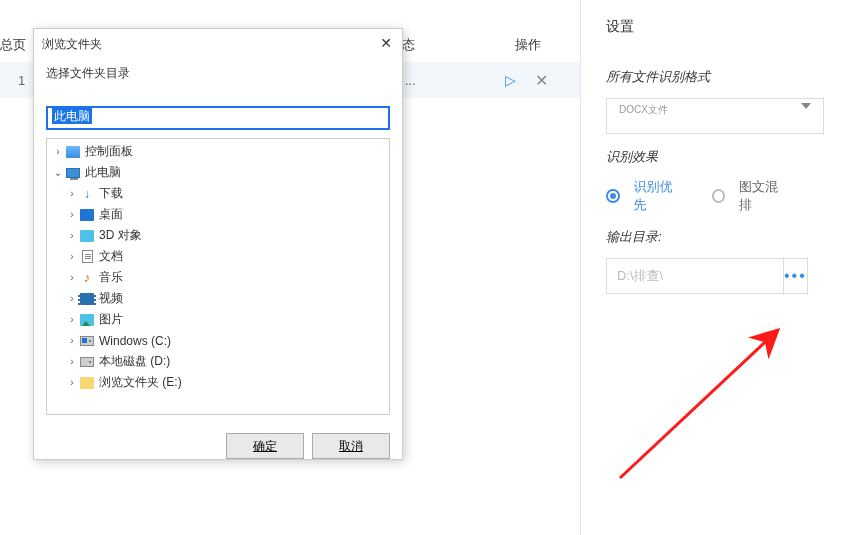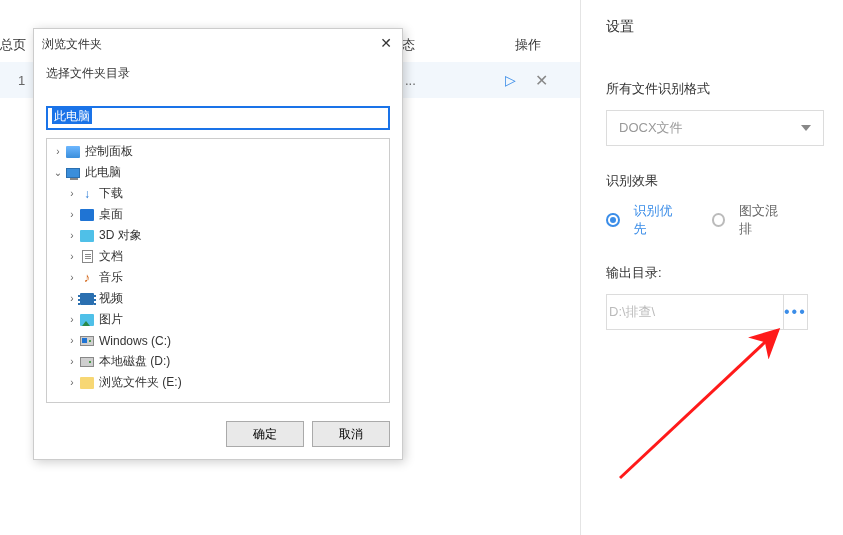--- a/index.html
+++ b/index.html
@@ -13,53 +13,53 @@
 .bg-row { position: absolute; top: 62px; left: 0; width: 580px; height: 36px; background: #f2f7fc; display: flex; align-items: center; }
 .bg-row .row-idx { position: absolute; left: 18px; font-size: 13px; color: #666; }
 .bg-row .row-status { position: absolute; left: 405px; font-size: 13px; color: #666; }
 .bg-row .play-icon { position: absolute; left: 505px; color: #3b8de8; font-size: 14px; cursor: pointer; }
 .bg-row .x-icon { position: absolute; left: 535px; color: #888; font-size: 16px; cursor: pointer; }
 
 
 .settings { position: absolute; left: 580px; top: 0; width: 234px; height: 535px; border-left: 1px solid #e4e4e4; background: #fff; padding: 0 15px; }
 .settings-title { font-size: 14px; color: #333; padding: 18px 10px 18px 10px; }
 .settings-block { padding: 0 10px; }
-.settings-label { font-size: 13px; color: #333; margin-top: 26px; margin-bottom: 12px; }
-.select-box { width: 218px; height: 36px; border: 1px solid #dcdcdc; background: #fff; display: flex; align-items: center; padding: 16px 12px; font-size: 13px; color: #999; cursor: pointer; position: relative; }
+.settings-label { font-size: 13px; color: #333; margin-top: 14px; margin-bottom: 12px; font-style: italic; }
+.select-box { width: 218px; height: 36px; border: 1px solid #dcdcdc; background: #fff; display: flex; align-items: flex-start; padding: 4px 12px; font-size: 10px; color: #999; cursor: pointer; position: relative; }
 .select-box .caret { position: absolute; right: 12px; width: 0; height: 0; border-left: 5px solid transparent; border-right: 5px solid transparent; border-top: 6px solid #888; }
 .radio-row { display: flex; gap: 28px; align-items: center; }
 .radio-item { display: flex; align-items: center; gap: 14px; cursor: pointer; font-size: 13px; }
 .radio-outer { width: 14px; height: 14px; border-radius: 50%; border: 2px solid #bbb; display: flex; align-items: center; justify-content: center; }
 .radio-outer.checked { border-color: #3b8de8; }
 .radio-inner { width: 6px; height: 6px; border-radius: 50%; background: #3b8de8; }
 .radio-item.checked span { color: #3b8de8; }
 .radio-item span { color: #666; }
 .output-row { display: flex; }
-.output-input { width: 178px; height: 36px; border: 1px solid #dcdcdc; padding: 0 2px; font-size: 13px; color: #bbb; background: #fff; }
+.output-input { width: 178px; height: 36px; border: 1px solid #dcdcdc; padding: 0 10px; font-size: 13px; color: #bbb; background: #fff; }
 .output-btn { width: 40px; height: 36px; border: 1px solid #dcdcdc; border-left: none; background: #fff; display: flex; align-items: center; justify-content: center; color: #3b8de8; font-size: 16px; cursor: pointer; letter-spacing: 2px; }
 
 
 .arrow { position: absolute; pointer-events: none; }
 
 
 .dialog { position: absolute; left: 33px; top: 28px; width: 370px; height: 432px; background: #fff; border: 1px solid #ccc; box-shadow: 2px 2px 10px rgba(0,0,0,0.2); display: flex; flex-direction: column; }
 .dlg-titlebar { height: 30px; display: flex; align-items: center; padding: 0 8px; font-size: 12px; color: #333; position: relative; }
 .dlg-close { position: absolute; right: 6px; top: 4px; width: 20px; height: 20px; font-size: 14px; color: #333; cursor: pointer; display: flex; align-items: center; justify-content: center; }
 .dlg-subtitle { padding: 6px 10px 24px 12px; font-size: 12px; color: #333; }
 .dlg-input-wrap { padding: 0 12px 8px 12px; }
 .dlg-input { width: 100%; height: 24px; border: 2px solid #1a73e8; padding: 0 4px; font-size: 12px; background: #fff; }
 .dlg-input .sel { background: #1a73e8; color: #fff; padding: 1px 2px; }
 .tree-wrap { flex: 1; margin: 0 12px 8px 12px; border: 1px solid #ccc; overflow: hidden; position: relative; }
 .tree { height: 100%; overflow-y: auto; font-size: 12px; color: #333; padding: 2px 0; }
 .tree-item { display: flex; align-items: center; height: 21px; padding-left: 4px; cursor: pointer; white-space: nowrap; }
 .expander { width: 14px; text-align: center; color: #666; font-size: 10px; display: inline-block; }
 .tree-icon { width: 16px; height: 16px; margin-right: 4px; display: inline-flex; align-items: center; justify-content: center; font-size: 12px; }
 .indent-1 { padding-left: 4px; }
 .indent-2 { padding-left: 18px; }
-.dlg-buttons { display: flex; justify-content: flex-end; gap: 8px; padding: 10px 12px 12px 12px; }
+.dlg-buttons { display: flex; justify-content: flex-end; gap: 8px; padding: 10px 12px 0 12px; text-decoration: underline; }
 .dlg-btn { width: 78px; height: 26px; border: 1px solid #aaa; background: #e9e9e9; font-size: 12px; cursor: pointer; display: flex; align-items: center; justify-content: center; }
 
 
 .tree::-webkit-scrollbar { width: 16px; }
 .tree::-webkit-scrollbar-track { background: #f0f0f0; }
 .tree::-webkit-scrollbar-thumb { background: #c0c0c0; border: 1px solid #a0a0a0; }
 .tree::-webkit-scrollbar-button { background: #e8e8e8; height: 16px; border: 1px solid #b8b8b8; }
 
 
 .ico { width: 14px; height: 12px; display: inline-block; border-radius: 1px; }

